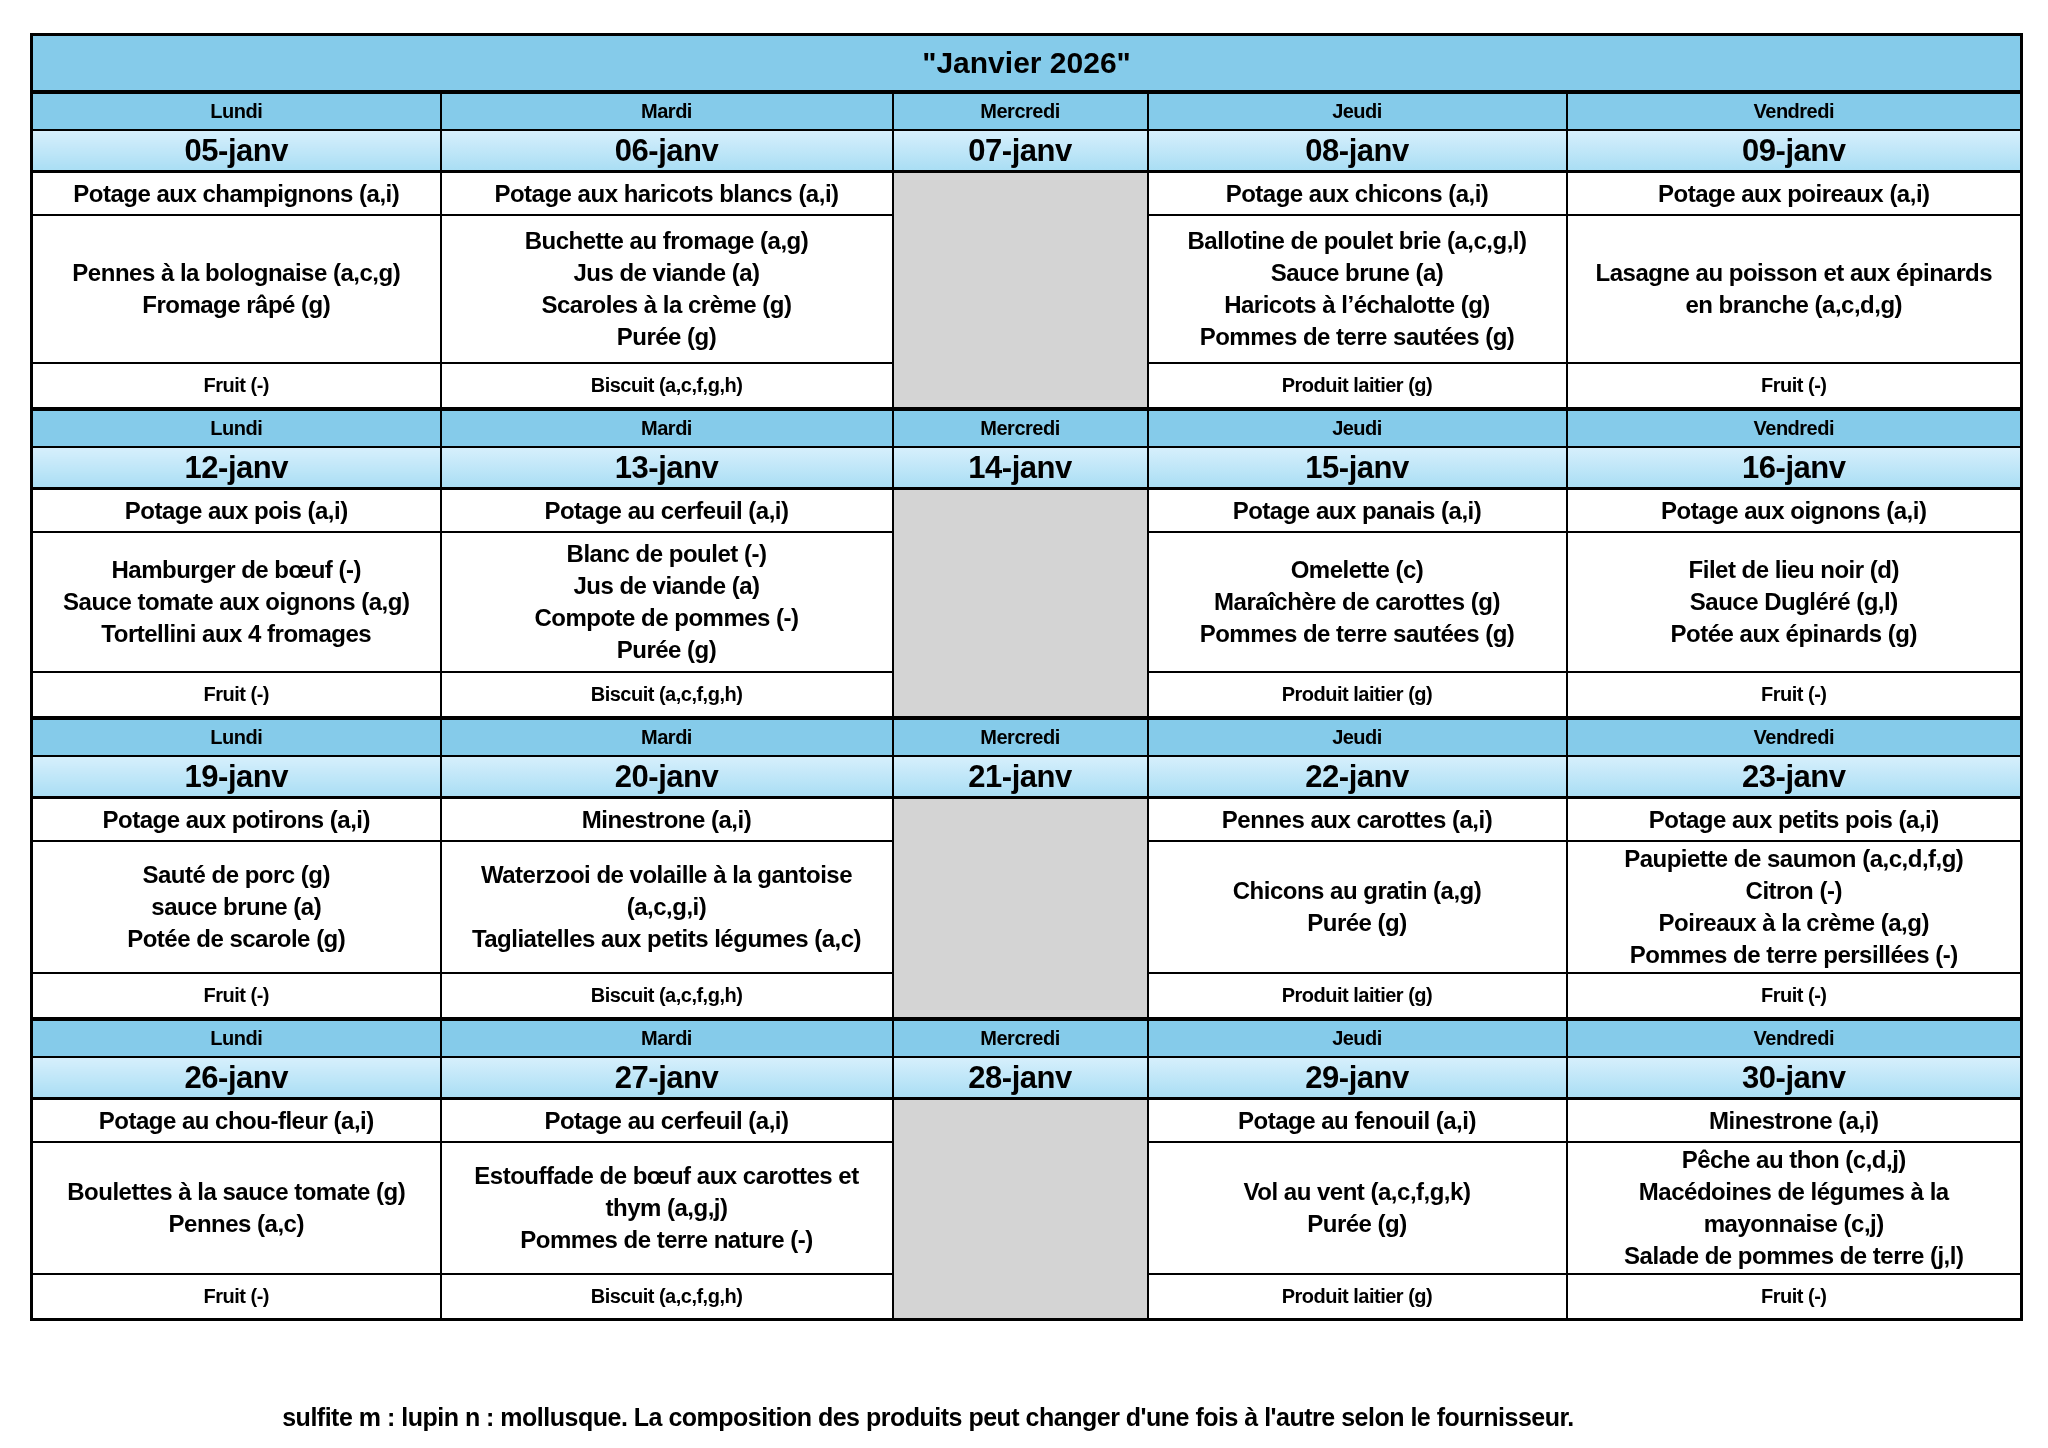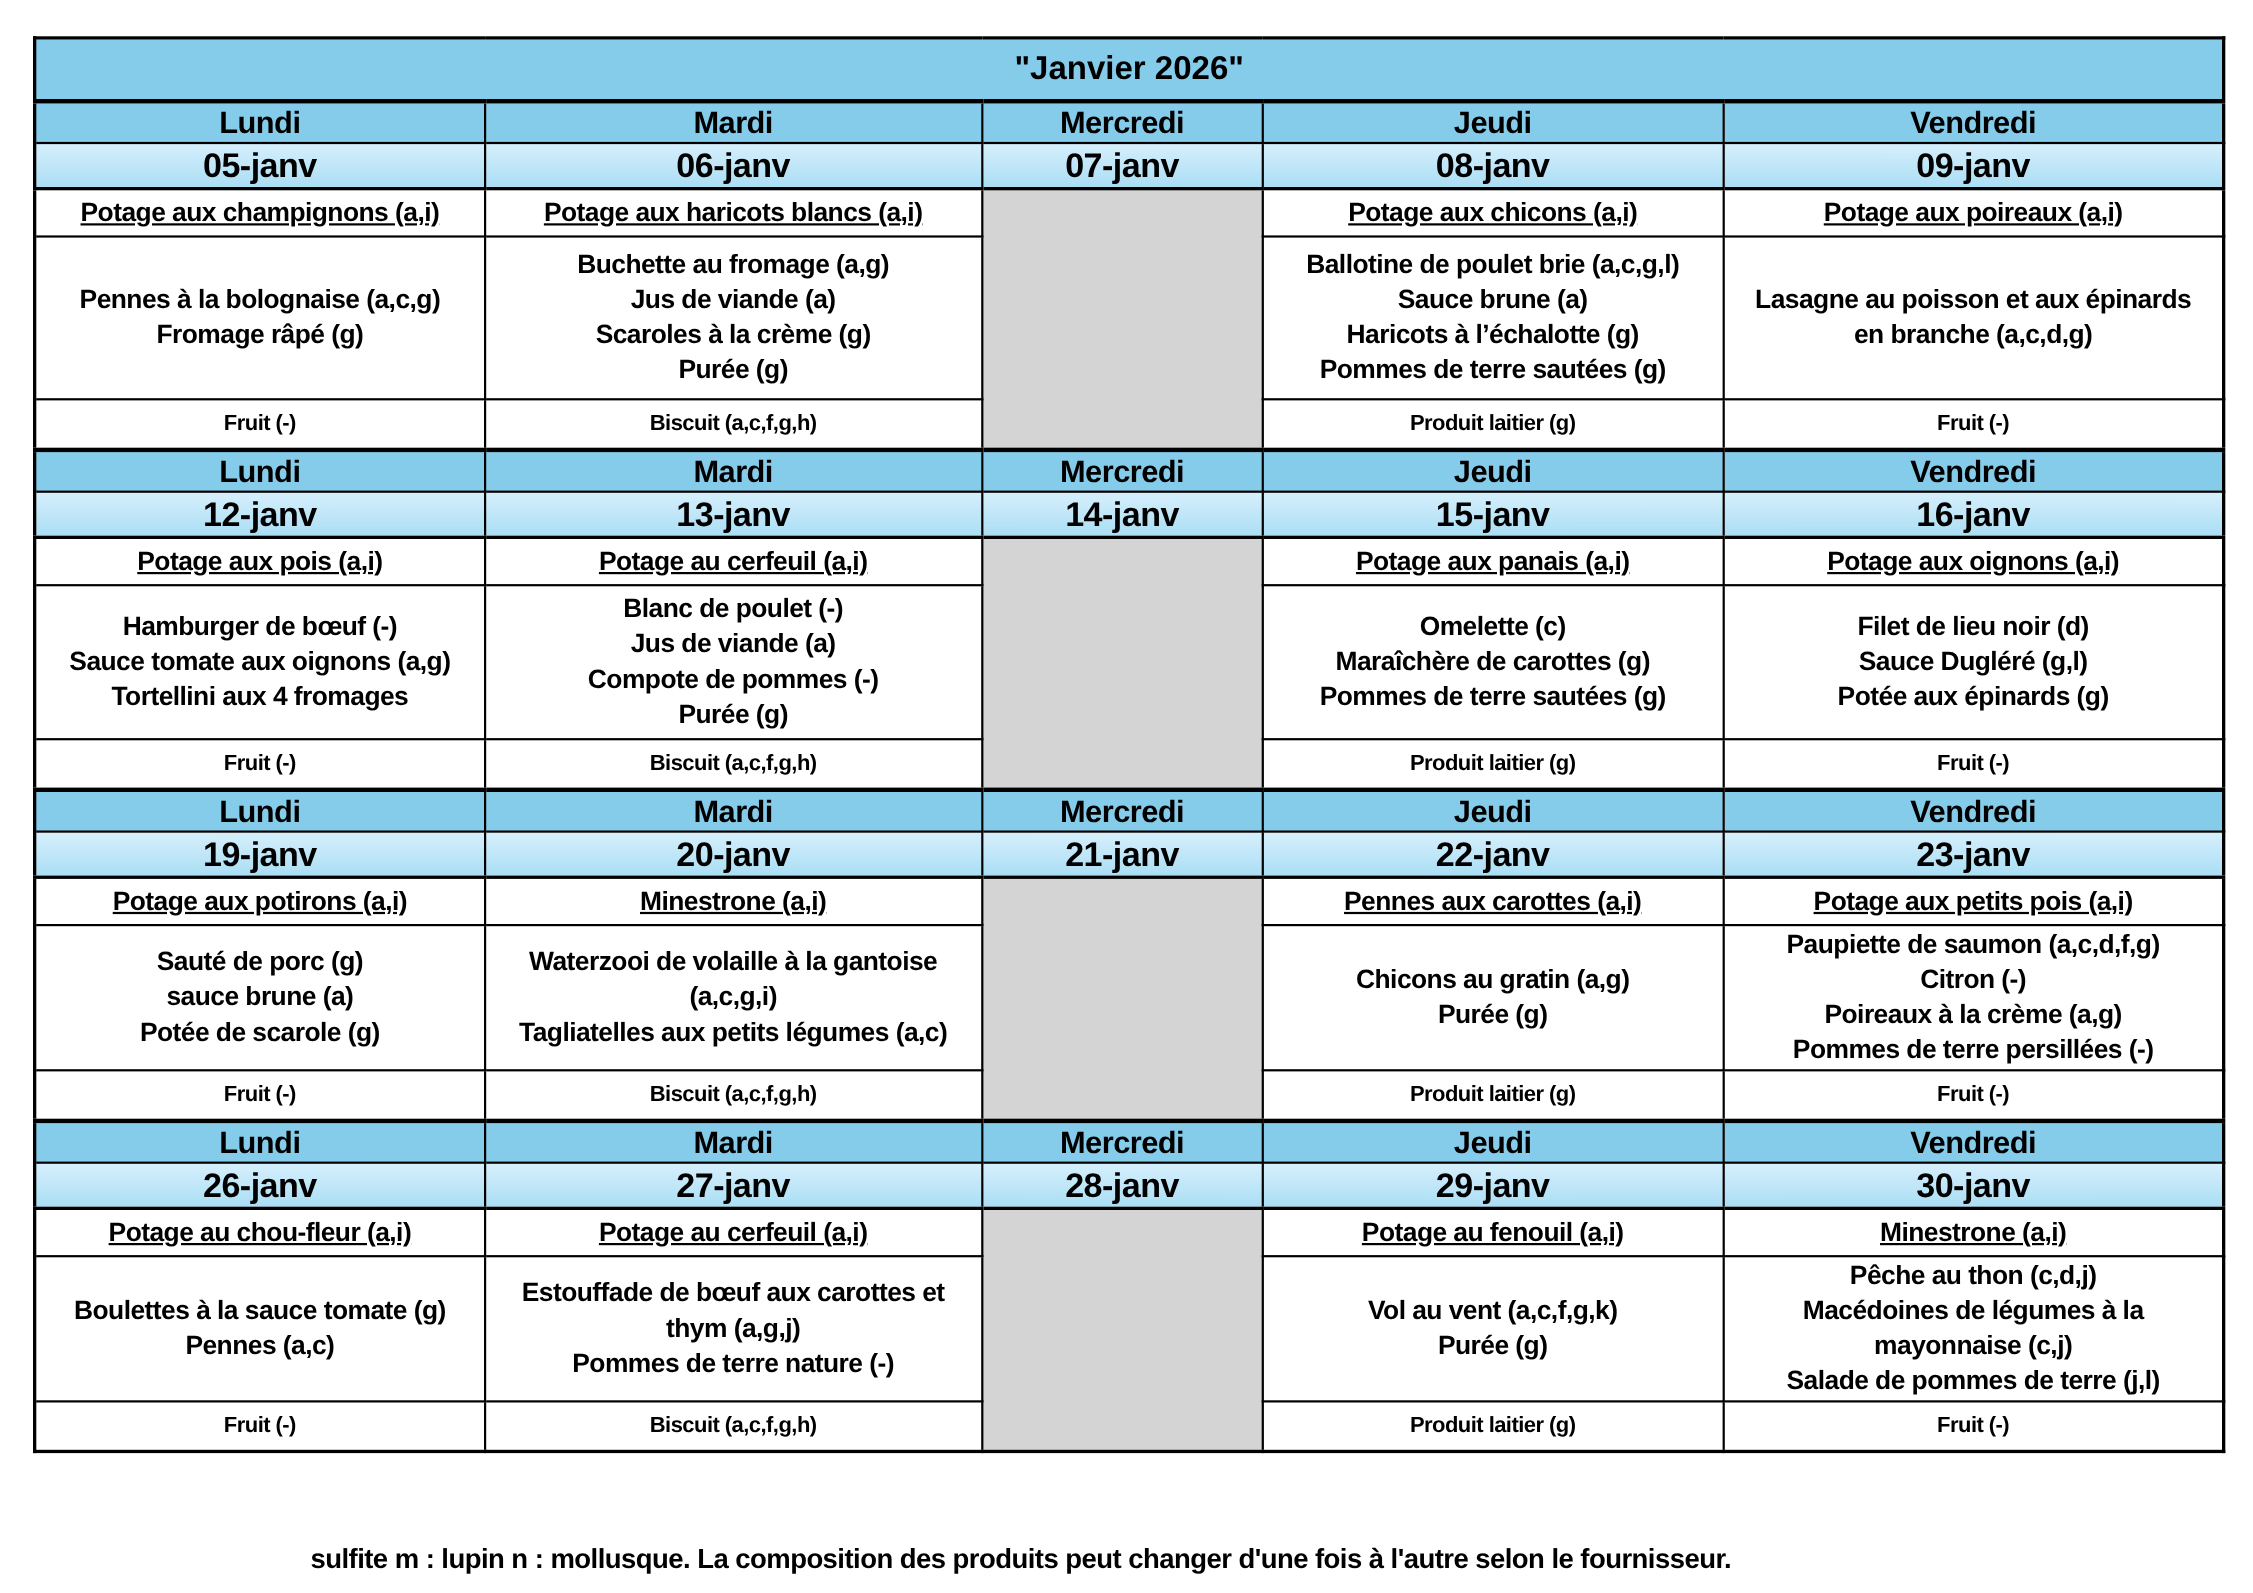--- a/index.html
+++ b/index.html
@@ -32,37 +32,36 @@
     overflow: hidden;
   }
   td.title-cell {
     background: var(--header-blue, #85cbea);
     font-size: 30px;
     height: 52px;
     letter-spacing: 0;
   }
   tr.day-header td {
     background: var(--header-blue, #85cbea);
-    font-size: 28px;
+    font-size: 20px;
     height: 33px;
     border-top-width: 4px;
     white-space: nowrap;
   }
   tr.date-row td {
     background: linear-gradient(var(--date-blue-top, #d6effc), var(--date-blue-bottom, #aadef4));
     font-size: 31px;
     height: 37px;
     border-bottom-width: 3px;
     white-space: nowrap;
   }
   tr.soup-row td {
     font-size: 24px;
     height: 39px;
     white-space: nowrap;
-    text-decoration: underline;
   }
   tr.main-row td {
     font-size: 24px;
     line-height: 32px;
   }
   tr.main-row div {
     white-space: nowrap;
   }
   tr.dessert-row td {
     font-size: 20px;

